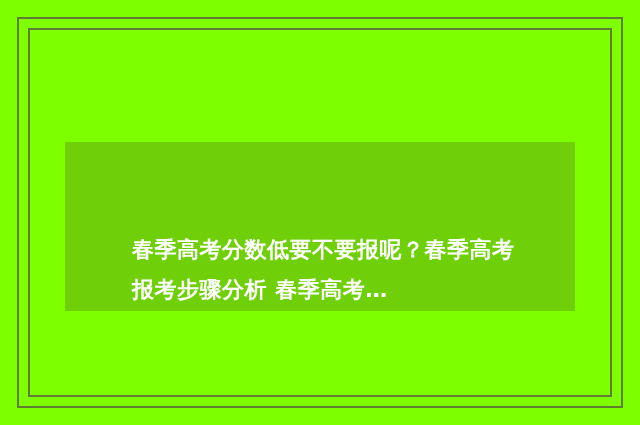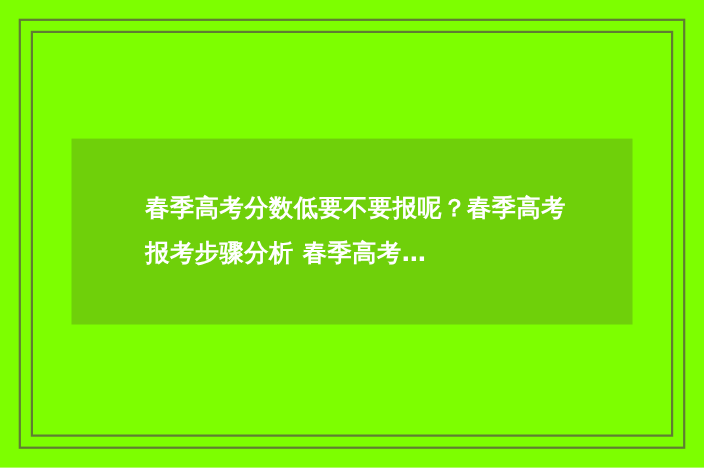--- a/index.html
+++ b/index.html
@@ -44,27 +44,27 @@
     bottom: 28px;
     border: 2px solid #5f7d33;
     box-sizing: border-box;
     pointer-events: none;
   }
 
   
   .content-panel {
     position: absolute;
     left: 65px;
-    top: 126px;
+    top: 142px;
     width: 510px;
     height: 169px;
     background: #6fd00a;
     box-sizing: border-box;
     display: flex;
-    align-items: center;
+    align-items: flex-end;
     justify-content: flex-start;
   }
 
   .headline {
     margin: 0;
     padding: 0 56px 0 67px;
     color: #ffffff;
     font-family: "DejaVu Sans", "Liberation Sans", sans-serif;
     font-size: 22px;
     font-weight: bold;

